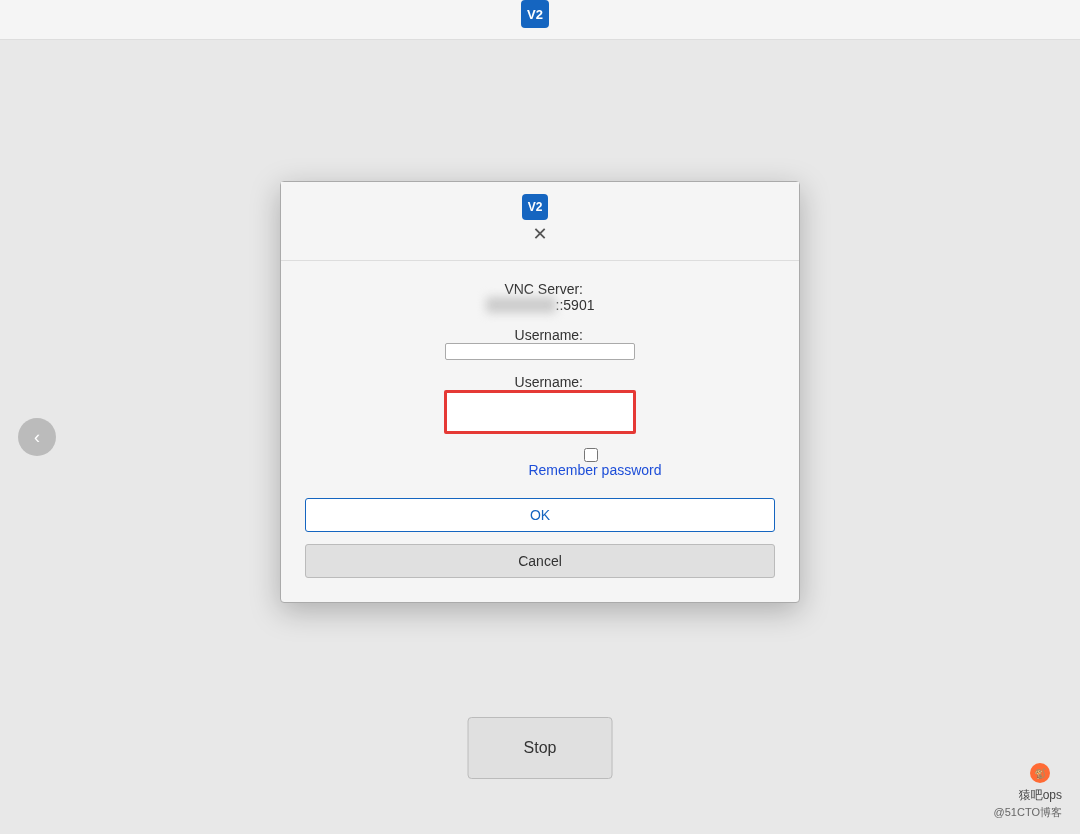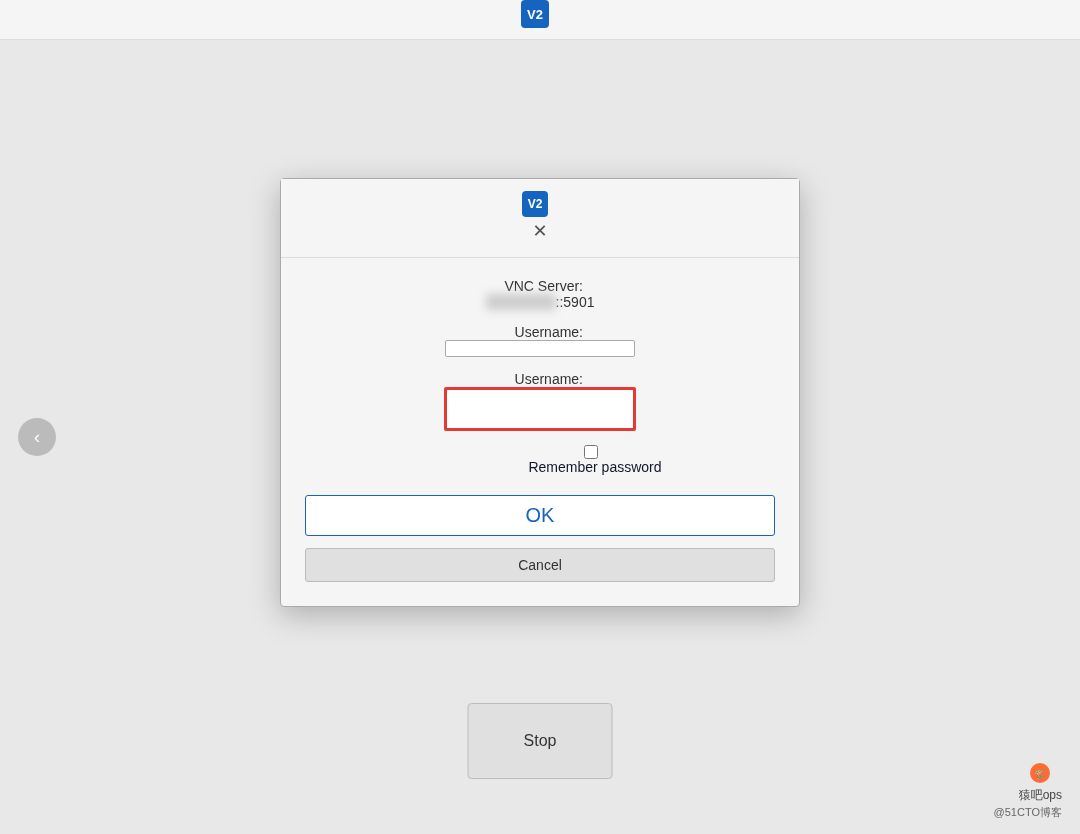--- a/index.html
+++ b/index.html
@@ -97,21 +97,21 @@
       position: absolute;
       bottom: 55px;
       left: 50%;
       transform: translateX(-50%);
     }
 
     .stop-button {
       background: #e0e0e0;
       border: 1px solid #bbb;
       border-radius: 4px;
-      padding: 28px 55px;
+      padding: 21px 55px;
       font-size: 16px;
       color: #333;
       cursor: pointer;
       font-family: 'Segoe UI', sans-serif;
     }
 
     
     .watermark {
       position: absolute;
       bottom: 14px;
@@ -272,35 +272,35 @@
 
     .checkbox-row input[type="checkbox"] {
       width: 14px;
       height: 14px;
       margin-right: 8px;
       cursor: pointer;
     }
 
     .checkbox-label {
       font-size: 14px;
-      color: #0f172a;
+      color: #1d4ed8;
     }
 
     .button-row {
       display: flex;
       justify-content: flex-end;
       gap: 12px;
     }
 
     .btn-ok {
       padding: 8px 40px;
       background: white;
       border: 1.5px solid #1565c0;
       color: #1565c0;
-      font-size: 20px;
+      font-size: 14px;
       border-radius: 3px;
       cursor: pointer;
       font-family: 'Segoe UI', sans-serif;
     }
 
     .btn-cancel {
       padding: 8px 22px;
       background: #e0e0e0;
       border: 1px solid #bbb;
       color: #333;

